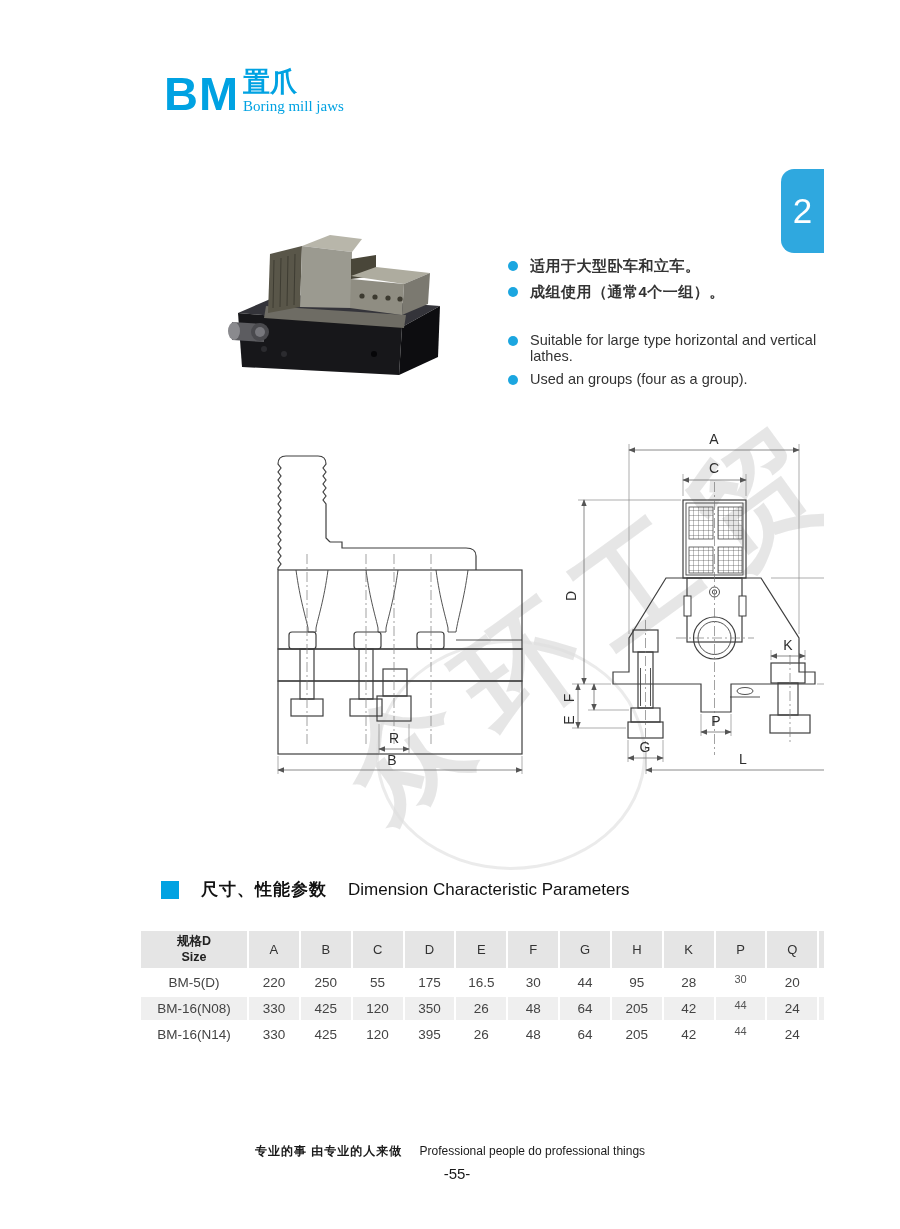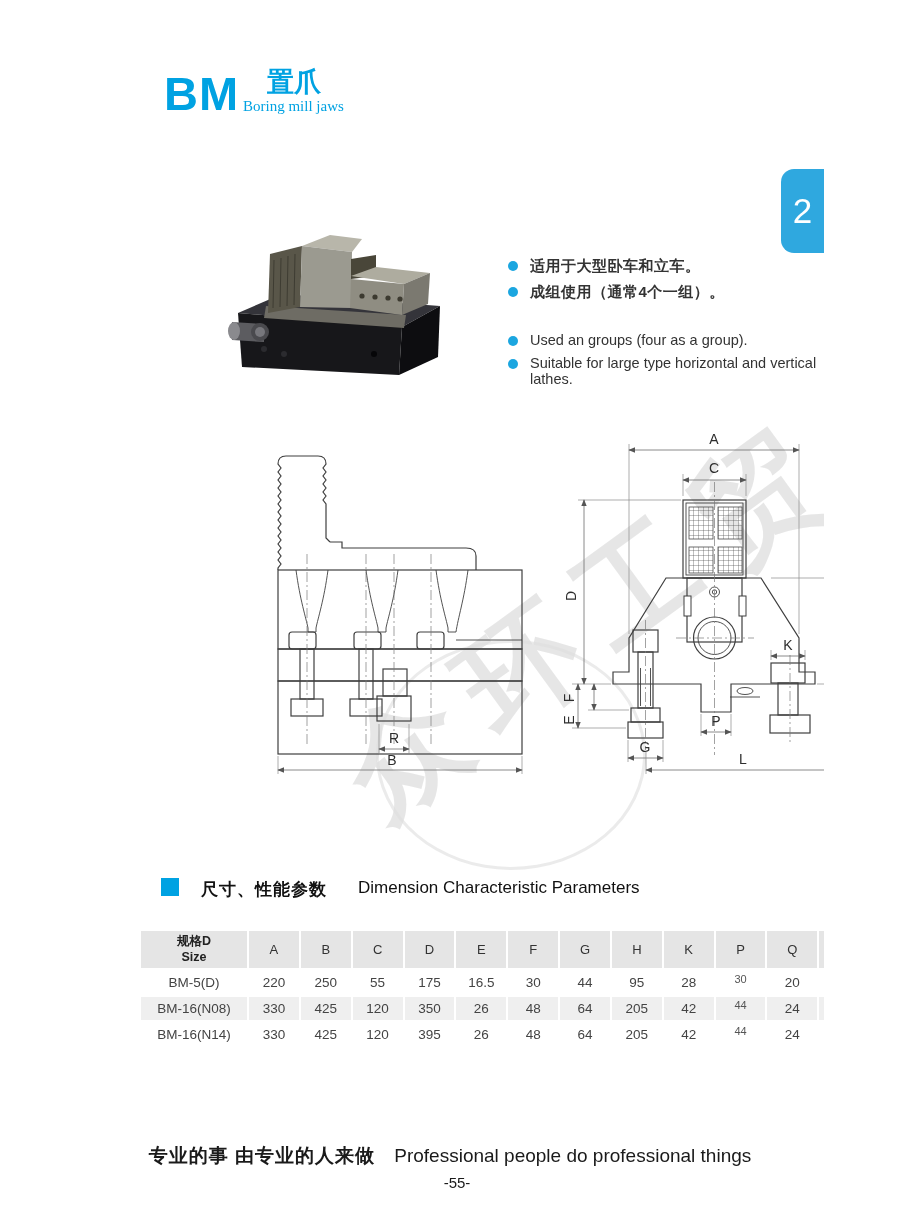--- a/index.html
+++ b/index.html
@@ -9,21 +9,21 @@
     background:#ffffff; overflow:hidden;
     font-family:"Liberation Sans","DejaVu Sans",sans-serif; color:#222;
   }
   
   .brand-code {
     position:absolute; left:88px; top:66px;
     font-size:47px; font-weight:bold; letter-spacing:1px; color:var(--accent);
   }
   .brand-title-zh {
     position:absolute; left:167px; top:64px;
-    font-size:27px; font-weight:bold; color:var(--accent);margin-left:24px;
+    font-size:27px; font-weight:bold; color:var(--accent);
   }
   .brand-sub-en {
     position:absolute; left:167px; top:98px;
     font-size:15px; color:var(--accent);font-family:Liberation Serif, serif;
   }
   
   .side-tab {
     position:absolute; right:0; top:169px; width:43px; height:84px;
     background:var(--tab-blue); border-radius:13px 0 0 13px;
     display:flex; align-items:center; justify-content:center;
@@ -59,43 +59,43 @@
   .feat .dot {
     width:10px; height:10px; border-radius:50%; background:var(--bullet);
     margin:4px 12px 0 0; flex:0 0 auto;
   }
   .feat.zh { font-size:15px; font-weight:bold; color:#333; letter-spacing:.5px; }
   .feat.en { font-size:14.5px; color:#333; }
   .feat-gap { height:23px; }
   
   .section-header {
     position:absolute; left:85px; top:878px;
-    display:flex; 
+    display:flex; align-items:center;
   }
   .section-header .sq {
     width:18px; height:18px; background:var(--accent); margin-right:22px;
   }
   .section-title-zh { font-size:17px; font-weight:bold; color:#111; letter-spacing:1px; }
-  .section-title-en { font-size:17px; color:#111; margin-left:31px; }
+  .section-title-en { font-size:17px; color:#111; margin-left:21px; }
   
   .params { position:absolute; left:63px; top:928px; width:784px; }
   table { width:100%; border-collapse:separate; border-spacing:2px 3px; table-layout:fixed; }
   col.c-size { width:106px; }
   th, td { text-align:center; vertical-align:middle; padding:0; }
   thead th {
     background:var(--th-bg); height:37px; font-weight:normal;
     font-size:13px; color:#333;
   }
   thead th .h2line { font-size:12.5px; line-height:1.25; font-weight:bold; color:#222; }
   tbody td { height:23px; font-size:13.5px; color:#444; background:#fff; }
   tbody tr.alt td { background:var(--row-alt); }
   td.sup { font-size:11px; vertical-align:top; padding-top:2px; color:#555; }
   
   .footer { position:absolute; left:0; right:0; top:1143px; text-align:center; }
-  .slogan { font-size:19px; color:#1a1a1a; }
+  .slogan { font-size:12px; color:#1a1a1a; }
   .slogan .zh { font-weight:bold; letter-spacing:1px; }
   .slogan .en { margin-left:14px; font-weight:normal; }
   .pageno { margin-top:5px; font-size:15px; color:#1a1a1a;padding-left:14px; }
 </style>
 </head>
 <body>
 
 <div class="page">
 
   <div class="brand-code">BM</div>
@@ -148,25 +148,25 @@
       <span class="dot"></span>
       <span>适用于大型卧车和立车。</span>
     </div>
     <div class="feat zh">
       <span class="dot"></span>
       <span>成组使用（通常4个一组）。</span>
     </div>
     <div class="feat-gap"></div>
     <div class="feat en">
       <span class="dot"></span>
-      <span>Used an groups (four as a group).</span>
+      <span>Suitable for large type horizontal and vertical lathes.</span>
     </div>
     <div class="feat en">
       <span class="dot"></span>
-      <span>Suitable for large type horizontal and vertical lathes.</span>
+      <span>Used an groups (four as a group).</span>
     </div>
   </div>
 
   <div class="watermark">众环工贸</div>
   <div class="wm-circle"></div>
 
   <svg class="side-view" width="280" height="342" viewBox="0 0 280 342">
     <defs>
       <marker id="aL" viewBox="0 0 10 8" refX="9" refY="4" markerWidth="9" markerHeight="7" orient="auto-start-reverse">
         <path d="M0,0L10,4L0,8Z" fill="#555"></path>

